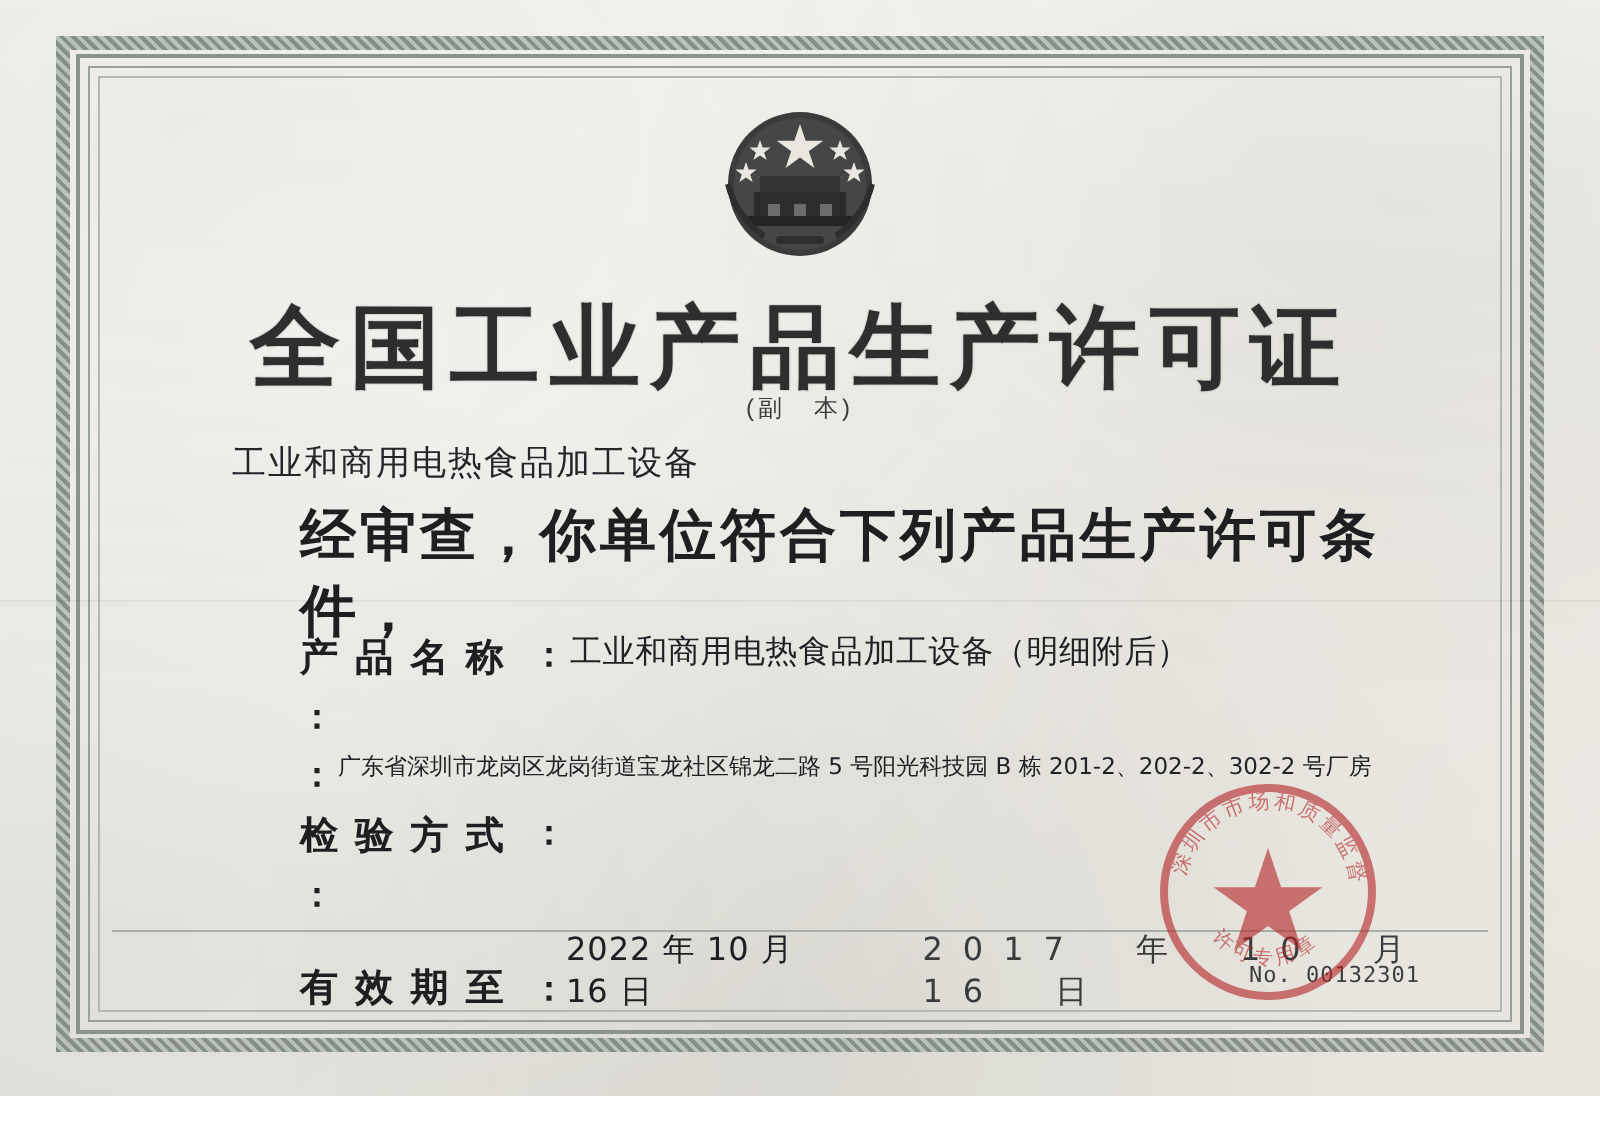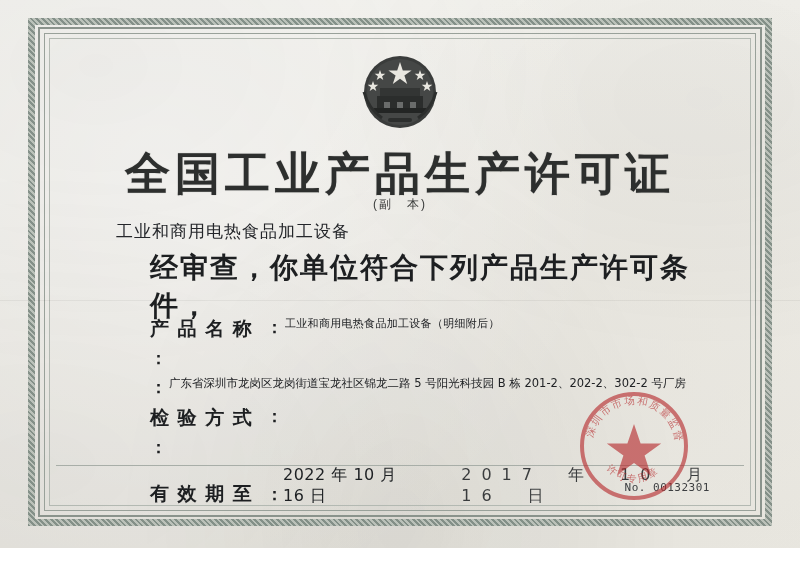--- a/index.html
+++ b/index.html
@@ -194,21 +194,21 @@
     letter-spacing: .3px;
     padding-left: 2px;
     white-space: nowrap;
   }
   .field-value.small {
     font-size: 11.5px;
     letter-spacing: 0;
     padding-bottom: 2px;
   }
   .field-value.big {
-    font-size: 11px;
+    font-size: 16px;
   }
 
   
   .validity-row {
     display: flex;
     align-items: flex-end;
     margin-top: 2px;
   }
   .validity-value {
     font-family: "DejaVu Sans", "Liberation Sans", sans-serif;

